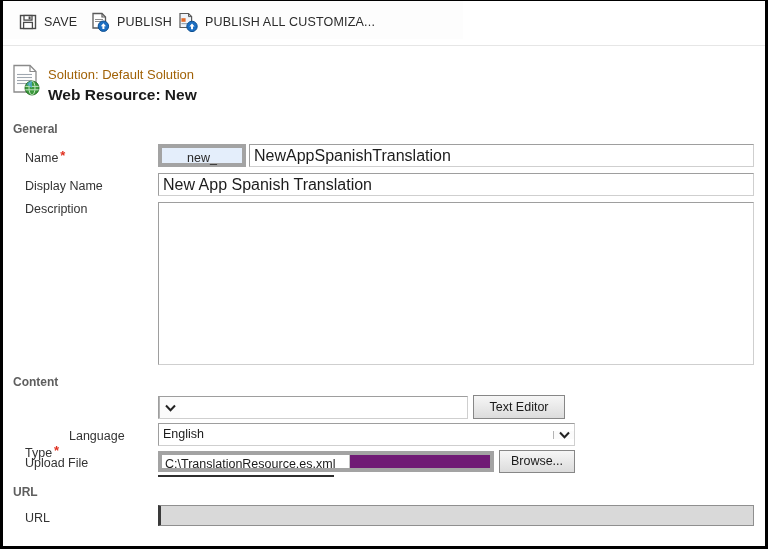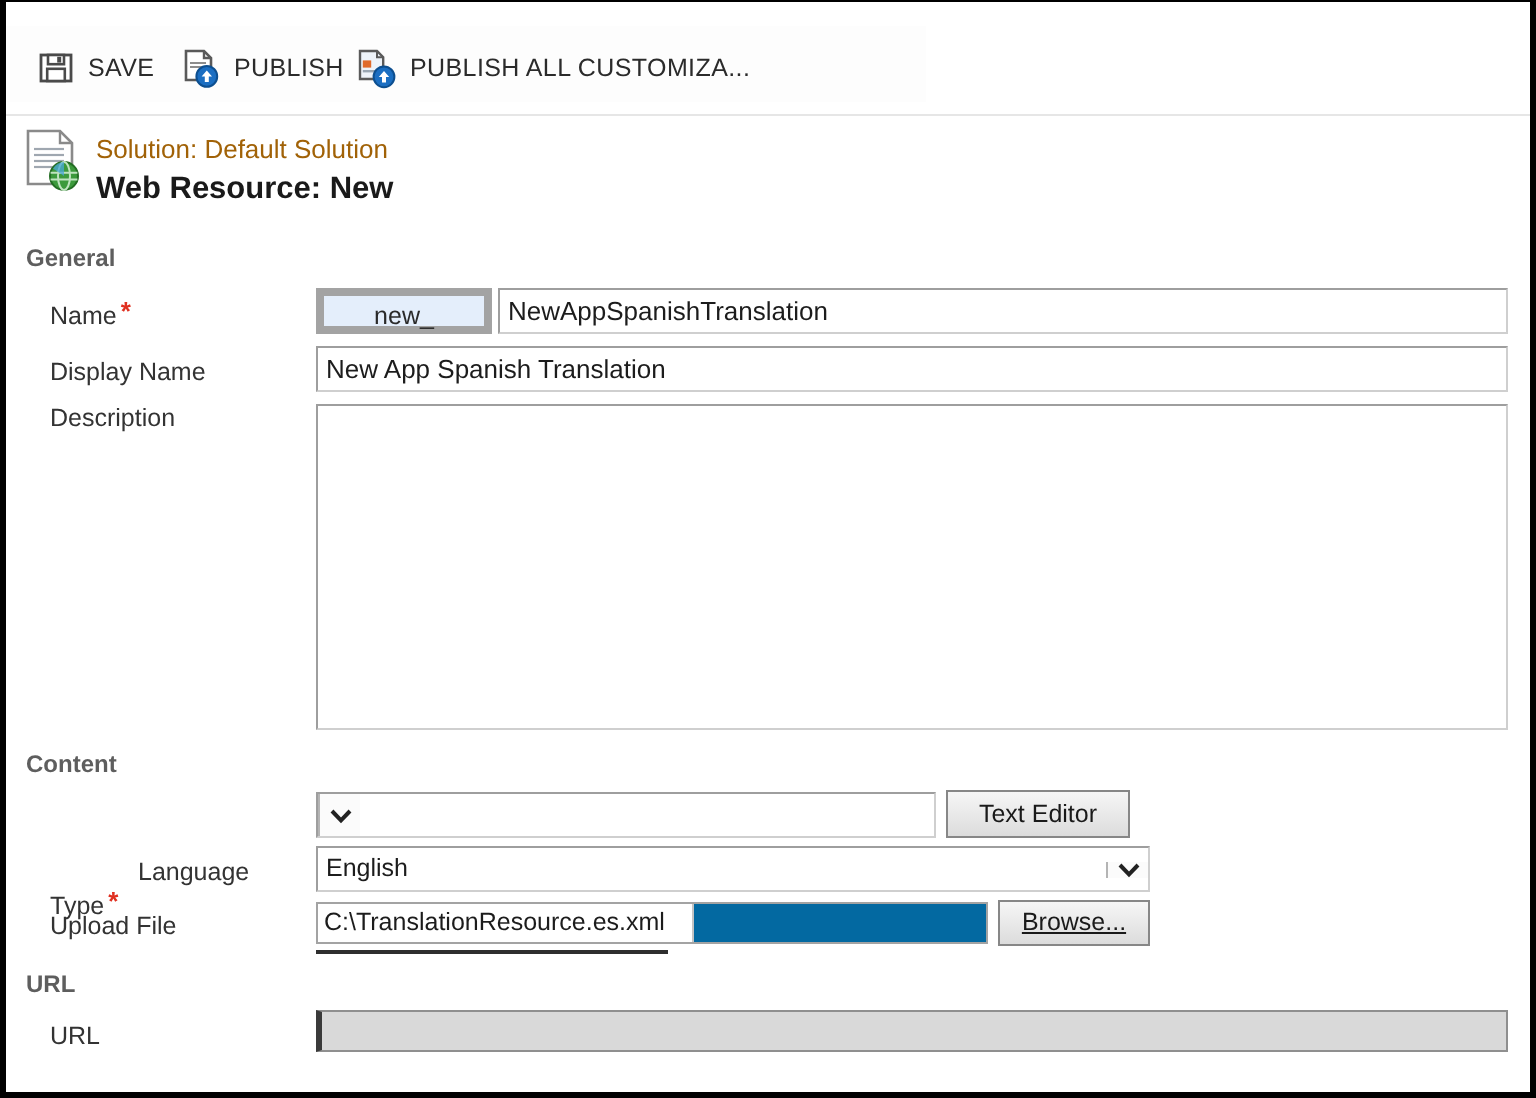--- a/index.html
+++ b/index.html
@@ -21,21 +21,21 @@
     border-left: 3px solid #000000;
     border-right: 3px solid #000000;
     border-top: 1px solid #000000;
     border-bottom: 3px solid #000000;
     background: #ffffff;
   }
 
   
   .commandbar {
     position: absolute;
-    left: 0; top: 12px;
+    left: 0; top: 0;
     width: 762px;
     height: 44px;
     background: #ffffff;
     text-align: right;
   }
   .cmdstrip {
     position: absolute;
     left: 0; top: 0;
     width: 460px;
     height: 38px;
@@ -125,21 +125,21 @@
   }
 
   .txtbox {
     position: absolute;
     box-sizing: border-box;
     background: #ffffff;
     border: 1px solid #9e9e9e;
     border-right-color: #cfcfcf;
     border-bottom-color: #cfcfcf;
     font-family: "Liberation Sans", sans-serif;
-    font-size: 13px;
+    font-size: 16px;
     color: #1c1c1c;
     padding: 0 4px;
     line-height: 21px;
     outline: none;
   }
   .prefixbox {
     position: absolute;
     box-sizing: border-box;
     background: #e4eefb;
     border: 4px solid #a3a3a3;
@@ -202,22 +202,22 @@
     font-size: 12.5px;
     color: #1a1a1a;
     text-align: center;
     cursor: pointer;
     white-space: nowrap;
   }
 
   .filebox {
     position: absolute;
     box-sizing: border-box;
-    background: #0369a1;
-    border: 1px solid #a3a3a3;
+    background: #701a75;
+    border: 4px solid #a3a3a3;
     overflow: hidden;
   }
   .filebox .fname {
     position: absolute;
     left: 0; top: 0;
     width: 188px;
     height: 100%;
     box-sizing: border-box;
     background: #ffffff;
     border-right: 1px solid #c4c4c4;
@@ -351,20 +351,20 @@
           <path d="M1 1.5 L5.5 6.2 L10 1.5" fill="none" stroke="#222" stroke-width="2"></path>
         </svg>
     </span>
   </div>
 
   <div class="field-label" style="left:22px; top:455px;">Upload File</div>
   <div class="filebox" style="left:155px; top:450px; width:336px; height:21px;">
     <span class="fname">C:\TranslationResource.es.xml</span>
   </div>
   <div class="fileunderline" style="left:155px; top:474px; width:176px;"></div>
-  <div class="btn" style="left:496px; top:449px; width:76px; height:23px; line-height:21px;text-decoration:underline;">Browse...</div>
+  <div class="btn" style="left:496px; top:449px; width:76px; height:23px; line-height:21px;">Browse...</div>
 
   <div class="section-label" style="left:10px; top:484px;">URL</div>
 
   <div class="field-label" style="left:22px; top:510px;">URL</div>
   <div class="disabledbox" style="left:155px; top:504px; width:596px; height:21px;"></div>
 
 </div>
 
 </body></html>

